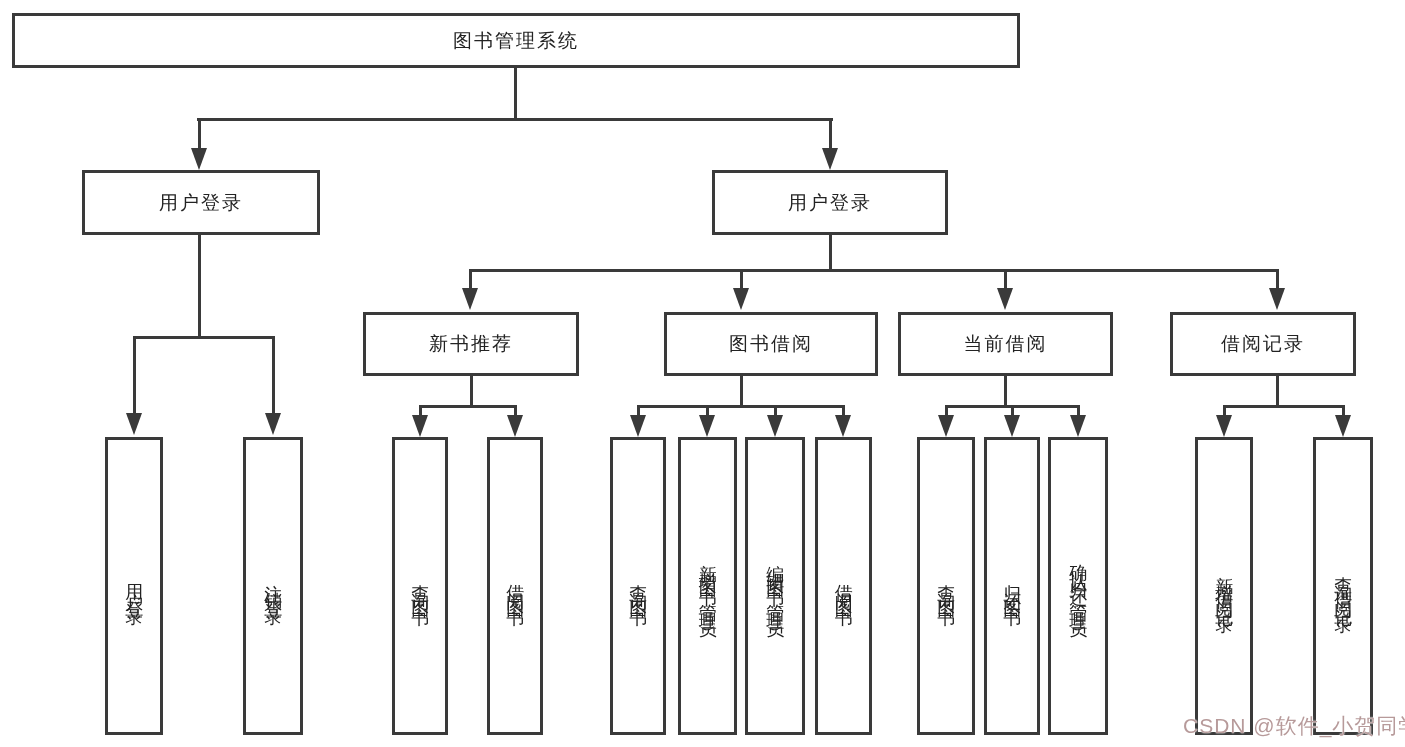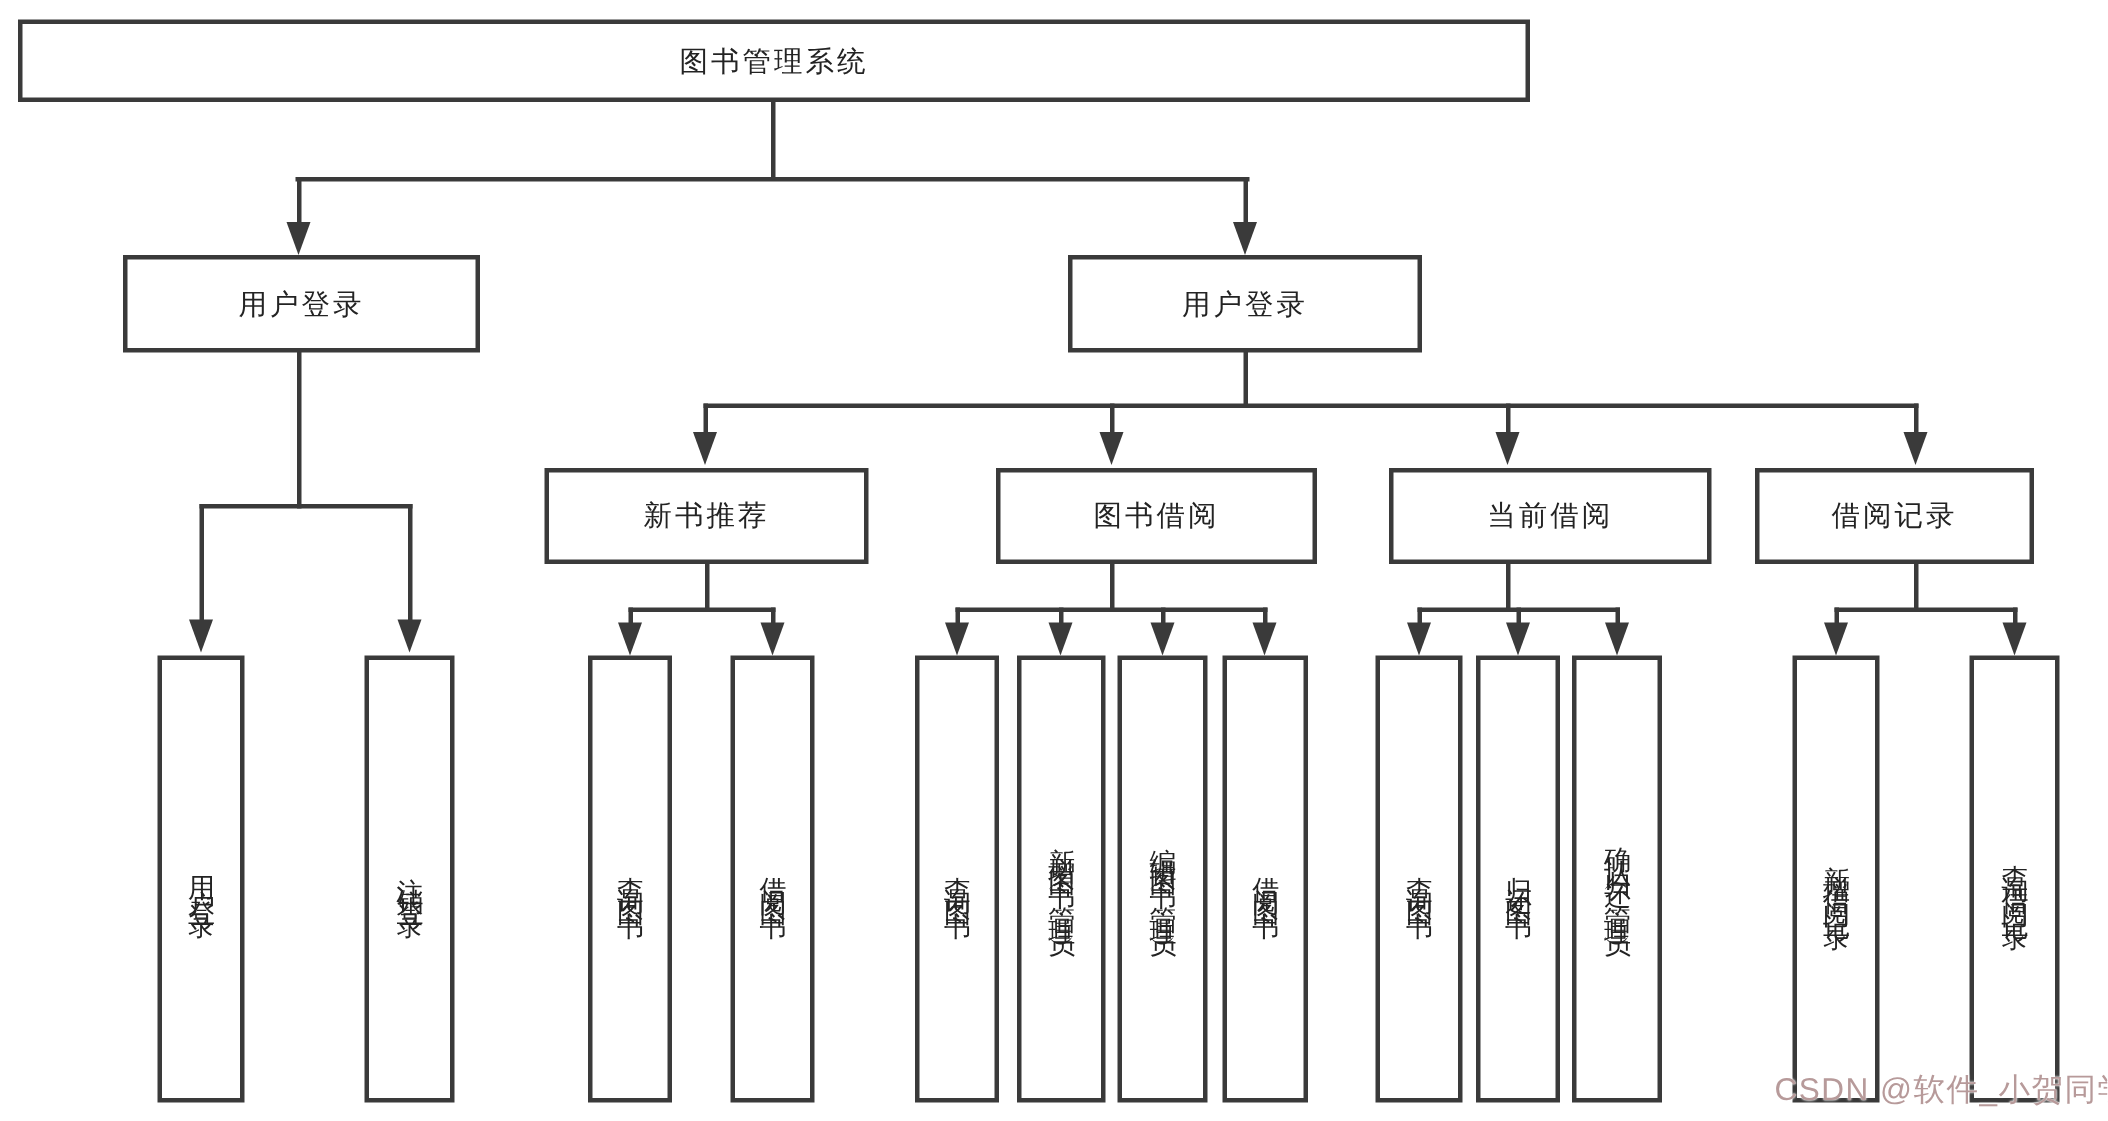--- a/index.html
+++ b/index.html
@@ -46,21 +46,21 @@
   <div class="box" style="left:712px; top:170px; width:236px; height:65px;">
     <span class="hlabel">用户登录</span>
   </div>
 
   <div class="box" style="left:363px; top:312px; width:216px; height:64px;">
     <span class="hlabel">新书推荐</span>
   </div>
   <div class="box" style="left:634px; top:312px; width:214px; height:64px;margin-left:30px;">
     <span class="hlabel">图书借阅</span>
   </div>
-  <div class="box" style="left:898px; top:312px; width:215px; height:64px;margin-left:28px;">
+  <div class="box" style="left:898px; top:312px; width:215px; height:64px;">
     <span class="hlabel">当前借阅</span>
   </div>
   <div class="box" style="left:1170px; top:312px; width:186px; height:64px;">
     <span class="hlabel">借阅记录</span>
   </div>
 
   <div class="box leaf" style="left:105px; width:58px;">
     <span class="vtext">用户登录</span>
   </div>
   <div class="box leaf" style="left:243px; width:60px;">

